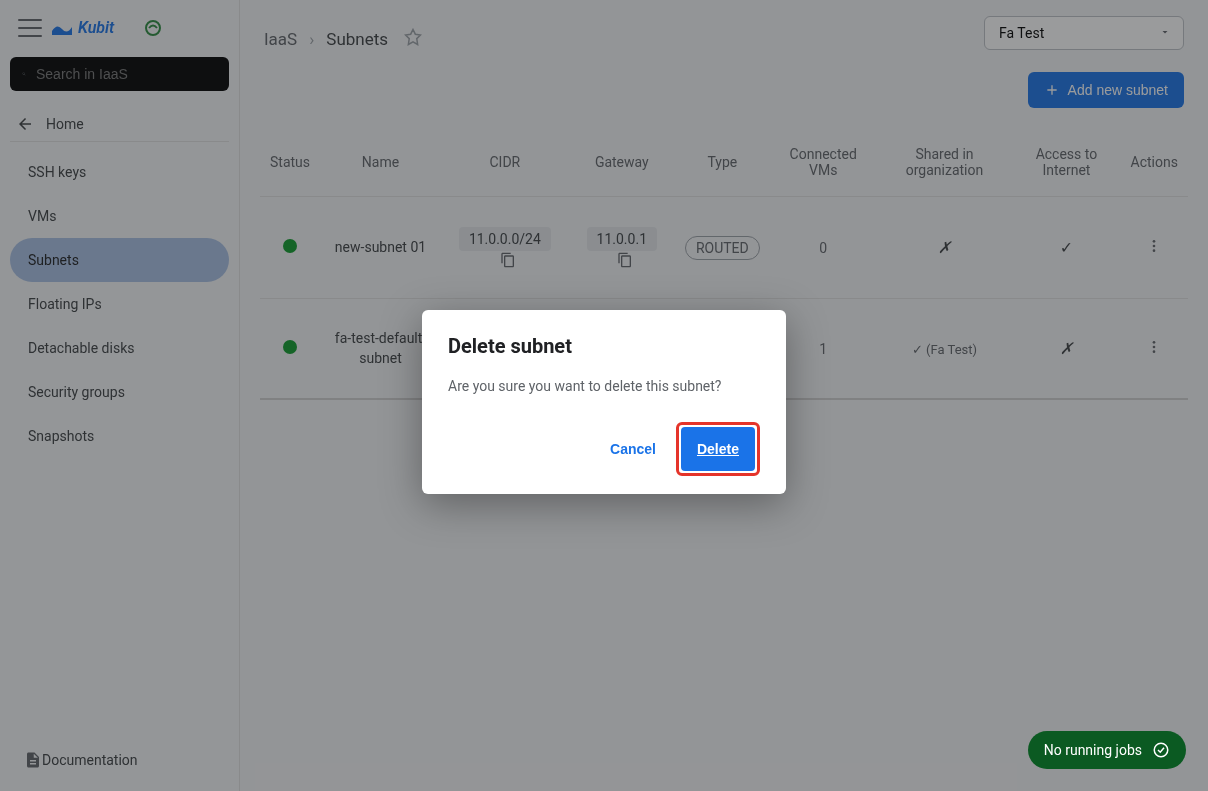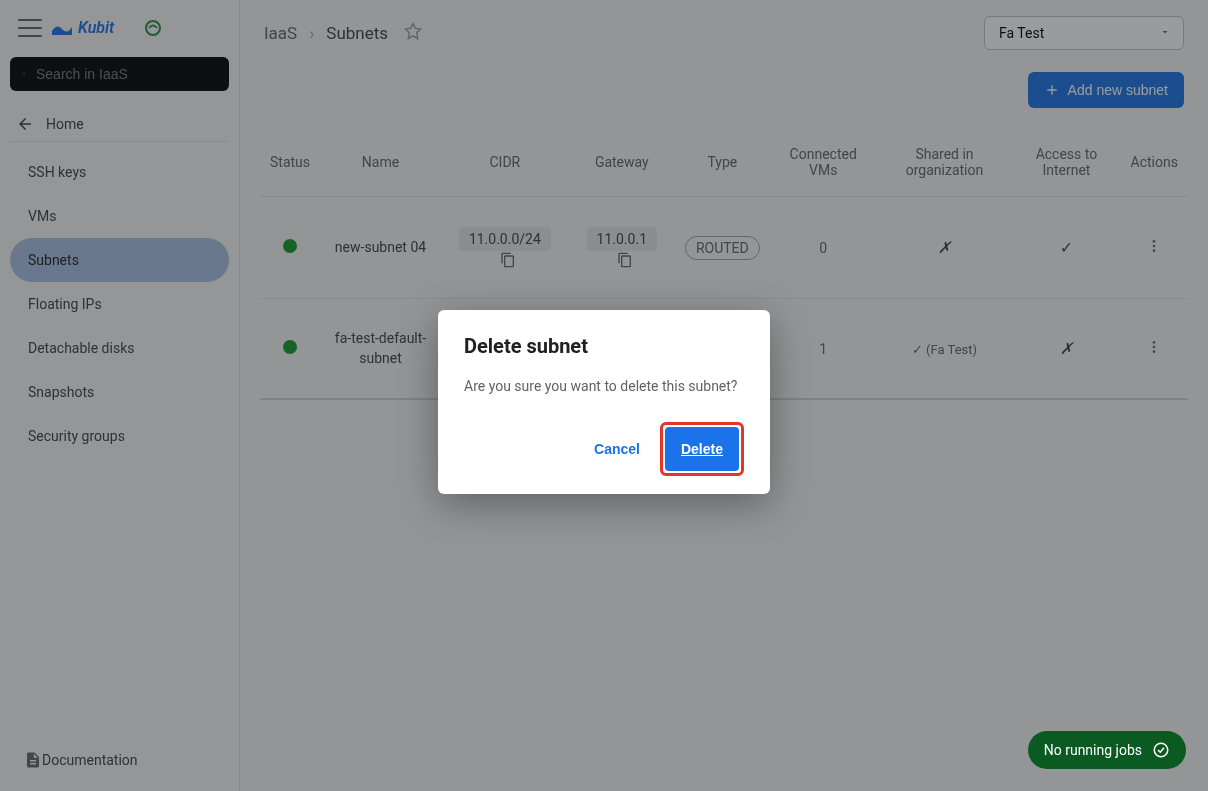--- a/index.html
+++ b/index.html
@@ -13,21 +13,21 @@
   .brand svg { fill: #1a73e8; }
   .brand-secondary { margin-left: 20px; }
   .search-box { display: flex; align-items: center; gap: 10px; background: #000000; border-radius: 6px; padding: 8px 12px; margin: 6px 0 16px; }
   .search-box input { border: none; background: transparent; outline: none; font-size: 14px; color: #5f6368; flex: 1; }
   .search-box svg { fill: #5f6368; }
   .home-row { display: flex; align-items: center; gap: 12px; padding: 8px 10px 8px 6px; font-size: 14px; color: #3c4043; border-bottom: 1px solid #e0e0e0; margin-bottom: 8px; }
   .nav-item { padding: 14px 18px; font-size: 14px; color: #3c4043; border-radius: 22px; cursor: pointer; }
   .nav-item.active { background: #a8c0e4; color: #202124; }
   .sidebar-footer { margin-top: auto; display: flex; align-items: center; padding: 10px 14px; font-size: 14px; color: #3c4043; }
   .main { flex: 1; display: flex; flex-direction: column; }
-  .topbar { display: flex; align-items: center; padding: 16px 24px 12px; gap: 14px; }
+  .topbar { display: flex; align-items: flex-end; padding: 16px 24px 12px; gap: 14px; }
   .breadcrumb { display: flex; align-items: center; gap: 12px; font-size: 17px; color: #5f6368; }
   .breadcrumb .current { color: #3c4043; }
   .crumb-sep { color: #9aa0a6; }
   .star-icon { color: #9aa0a6; margin-left: 4px; }
   .project-select { margin-left: auto; border: 1px solid #bdc1c6; border-radius: 6px; padding: 8px 40px 8px 14px; font-size: 14px; background: #fff; position: relative; min-width: 200px; }
   .project-select .caret { position: absolute; right: 12px; top: 50%; transform: translateY(-50%); }
   .action-bar { display: flex; justify-content: flex-end; padding: 10px 24px 20px; }
   .btn-primary { background: #1a73e8; color: #fff; border: none; border-radius: 6px; padding: 10px 16px; font-size: 14px; font-weight: 500; display: flex; align-items: center; gap: 8px; cursor: pointer; }
   .table { display: table; width: calc(100% - 40px); margin: 0 20px; border-collapse: collapse; }
   .thead, .trow { display: table-row; }
@@ -38,21 +38,21 @@
   .trow:last-child .td { border-bottom: 2px solid #d0d0d0; }
   .status-dot { width: 14px; height: 14px; background: #0d9c2a; border-radius: 50%; display: inline-block; }
   .chip { background: #e3e6ea; padding: 4px 10px; border-radius: 4px; font-size: 14px; color: #3c4043; display: inline-block; }
   .copy-btn { margin-left: 6px; color: #5f6368; cursor: pointer; display: inline-flex; vertical-align: middle; }
   .type-pill { border: 1px solid #9aa0a6; border-radius: 14px; padding: 3px 10px; font-size: 14px; color: #5f6368; display: inline-block; }
   .check { color: #3c4043; font-size: 16px; }
   .cross { color: #3c4043; font-size: 16px; font-style: italic; }
   .shared-label { font-size: 13px; color: #5f6368; }
   .actions-dots { color: #5f6368; cursor: pointer; }
   .overlay { position: absolute; inset: 0; background: rgba(32,33,36,0.45); display: flex; align-items: flex-start; justify-content: center; }
-  .dialog { background: #fff; border-radius: 6px; box-shadow: 0 10px 40px rgba(0,0,0,0.35); width: 332px; padding: 24px 26px 18px; margin-top: 310px; }
+  .dialog { background: #fff; border-radius: 6px; box-shadow: 0 10px 40px rgba(0,0,0,0.35); width: 364px; padding: 24px 26px 18px; margin-top: 310px; }
   .dialog-title { font-size: 20px; font-weight: 700; color: #202124; margin-bottom: 20px; }
   .dialog-msg { font-size: 14px; color: #5f6368; margin-bottom: 28px; }
   .dialog-actions { display: flex; justify-content: flex-end; gap: 10px; align-items: center; }
   .btn-text { background: none; border: none; color: #1a73e8; font-size: 14px; font-weight: 600; cursor: pointer; padding: 8px 10px; }
   .btn-delete-wrap { border: 3px solid #e5342a; border-radius: 6px; padding: 2px; }
   .btn-delete { background: #1a73e8; color: #fff; border: none; border-radius: 4px; padding: 14px 16px; font-size: 14px; font-weight: 600; cursor: pointer; text-decoration: underline; }
   .jobs-pill { position: absolute; right: 22px; bottom: 22px; background: #0b5a22; color: #fff; border-radius: 22px; padding: 10px 16px; font-size: 14px; display: flex; align-items: center; gap: 10px; }
   .name-cell { line-height: 1.4; color: #3c4043; }
 </style>
 </head>
@@ -87,22 +87,22 @@
       <svg width="18" height="18" viewBox="0 0 24 24" fill="#3c4043">
           <path d="M20 11H7.83l5.59-5.59L12 4l-8 8 8 8 1.41-1.41L7.83 13H20v-2z"></path>
         </svg>
       <span>Home</span>
     </div>
     <div class="nav-item">SSH keys</div>
     <div class="nav-item">VMs</div>
     <div class="nav-item active">Subnets</div>
     <div class="nav-item">Floating IPs</div>
     <div class="nav-item">Detachable disks</div>
+    <div class="nav-item">Security groups</div>
     <div class="nav-item">Snapshots</div>
-    <div class="nav-item">Security groups</div>
     <div class="sidebar-footer">
       <svg width="18" height="18" viewBox="0 0 24 24" fill="#5f6368">
           <path d="M14 2H6c-1.1 0-2 .9-2 2v16c0 1.1.9 2 2 2h12c1.1 0 2-.9 2-2V8l-6-6zm2 16H8v-2h8v2zm0-4H8v-2h8v2zm-3-5V3.5L18.5 9H13z"></path>
         </svg>
       <span>Documentation</span>
     </div>
   </aside>
 
   <main class="main">
     <div class="topbar">
@@ -142,21 +142,21 @@
         <div class="th">Gateway</div>
         <div class="th">Type</div>
         <div class="th">Connected VMs</div>
         <div class="th">Shared in organization</div>
         <div class="th">Access to Internet</div>
         <div class="th">Actions</div>
       </div>
 
       <div class="trow">
         <div class="td"><span class="status-dot"></span></div>
-        <div class="td name-cell">new-subnet 04</div>
+        <div class="td name-cell">new-subnet 01</div>
         <div class="td">
           <span class="chip">11.0.0.0/24</span>
           <span class="copy-btn">
               <svg width="16" height="16" viewBox="0 0 24 24" fill="#5f6368">
                 <path d="M16 1H4c-1.1 0-2 .9-2 2v14h2V3h12V1zm3 4H8c-1.1 0-2 .9-2 2v14c0 1.1.9 2 2 2h11c1.1 0 2-.9 2-2V7c0-1.1-.9-2-2-2zm0 16H8V7h11v14z"></path>
               </svg>
             </span>
         </div>
         <div class="td">
           <span class="chip">11.0.0.1</span>

